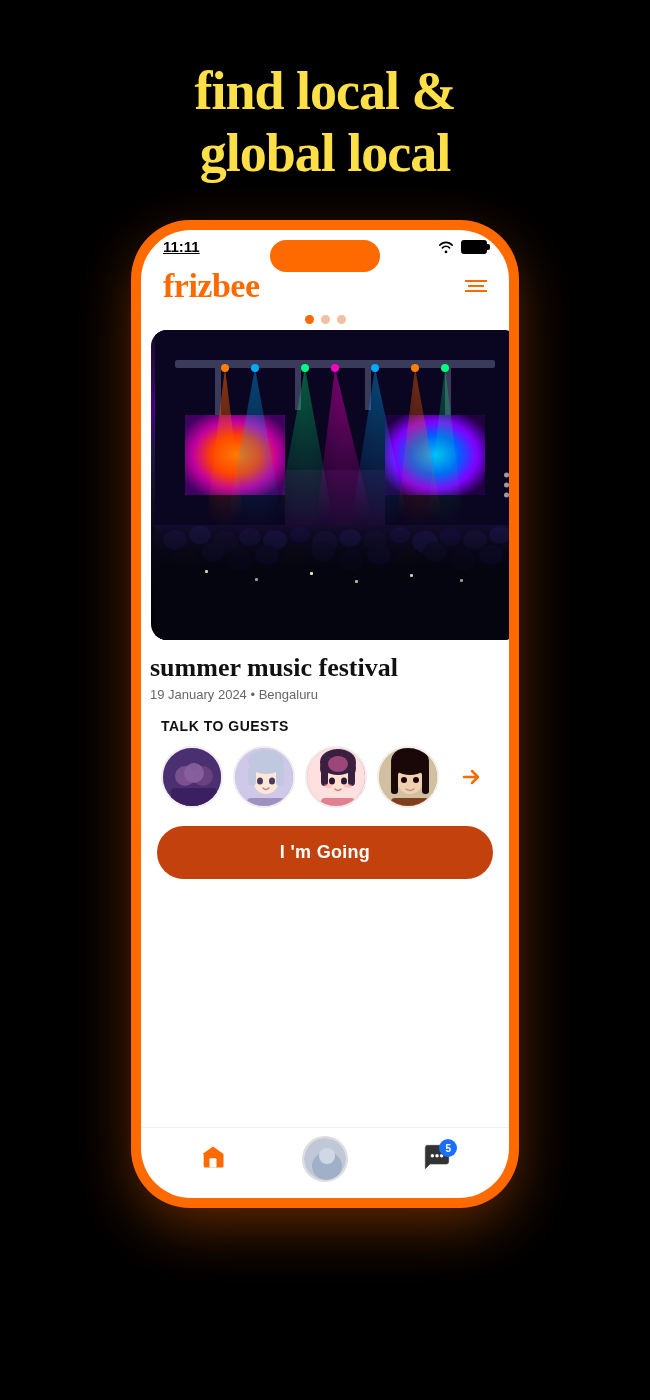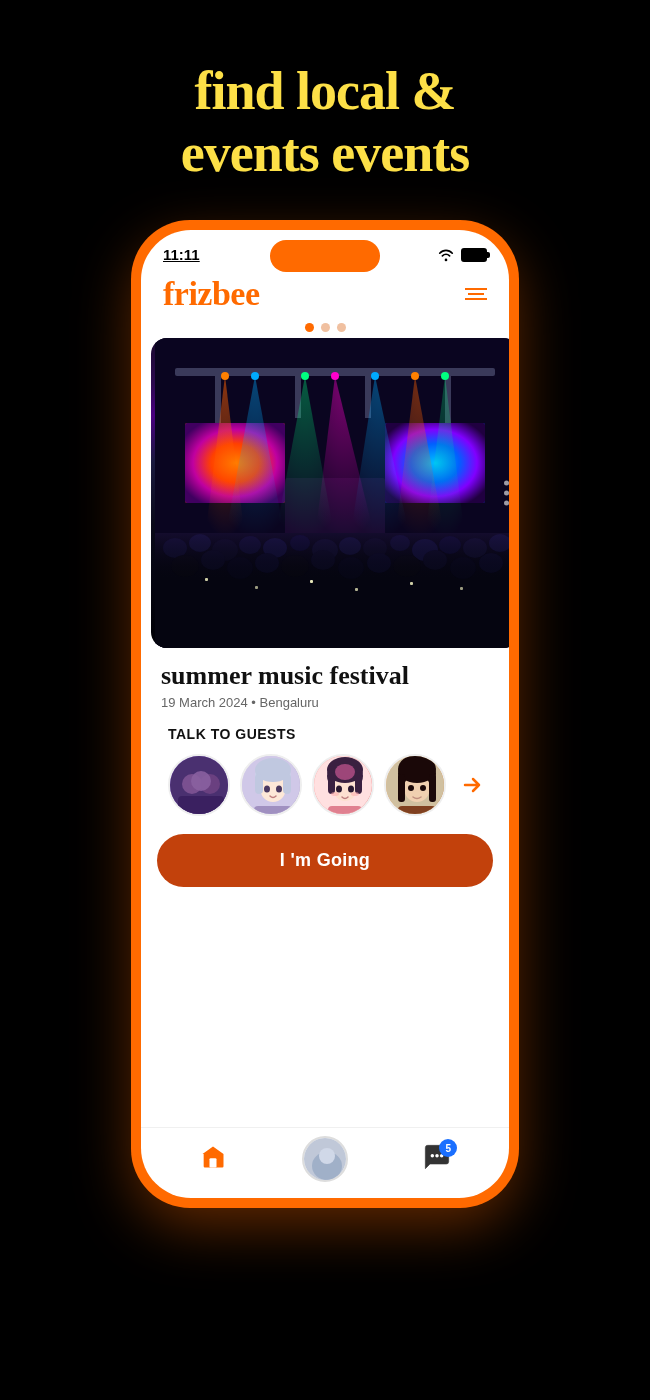--- a/index.html
+++ b/index.html
@@ -50,21 +50,21 @@
       position: relative;
       display: flex;
       flex-direction: column;
     }
 
     
     .status-bar {
       display: flex;
       justify-content: space-between;
       align-items: center;
-      padding: 16px 22px 4px;
+      padding: 8px 22px 4px;
       position: relative;
       z-index: 10;
       text-decoration: underline;
     }
 
     .status-time {
       font-size: 15px;
       font-weight: 700;
       color: #000;
     }
@@ -203,40 +203,40 @@
 
     .scroll-dot {
       width: 5px;
       height: 5px;
       border-radius: 50%;
       background: rgba(255,255,255,0.6);
     }
 
     
     .event-info {
-      padding: 14px 20px 8px;
+      padding: 14px 9px 8px;
     }
 
     .event-title {
       font-size: 26px;
       font-weight: 900;
       color: #111;
       font-family: 'Georgia', serif;
       line-height: 1.1;
     }
 
     .event-meta {
       font-size: 13px;
       color: #666;
       margin-top: 4px;
     }
 
     
     .guests-section {
-      padding: 8px 27px;
+      padding: 8px 20px;
     }
 
     .guests-label {
       font-size: 14px;
       font-weight: 800;
       color: #111;
       letter-spacing: 0.5px;
       margin-bottom: 12px;
     }
 
@@ -335,21 +335,21 @@
     .av1 { background: linear-gradient(135deg, #c0a0ff 0%, #8060c0 50%, #4a3080 100%); }
     .av2 { background: linear-gradient(135deg, #e8e0f0 0%, #c0b0d8 50%, #a090c0 100%); }
     .av3 { background: linear-gradient(135deg, #ffb0b0 0%, #ff8080 50%, #e06060 100%); }
     .av4 { background: linear-gradient(135deg, #ffd0a0 0%, #e0a060 50%, #c08040 100%); }
   </style>
 </head>
 <body>
 
 <div class="headline">
   <span>find local &amp;</span><br>
-  <span>events events</span>
+  <span>global local</span>
 </div>
 
 <div class="phone-wrapper">
   <div class="phone-outer">
     <div class="phone-inner">
 
       <div class="dynamic-island"></div>
 
       <div class="status-bar">
         <span class="status-time">11:11</span>
@@ -493,21 +493,21 @@
         <div class="scroll-dots">
           <div class="scroll-dot"></div>
           <div class="scroll-dot"></div>
           <div class="scroll-dot"></div>
         </div>
       </div>
 
       <div class="event-info">
         <div class="event-title">summer music festival</div>
         <div class="event-meta">
-          <span>19 March 2024</span>
+          <span>19 January 2024</span>
           <span> • </span>
           <span>Bengaluru</span>
         </div>
       </div>
 
       <div class="guests-section">
         <div class="guests-label">TALK TO GUESTS</div>
         <div class="guests-row">
 
           <div class="avatar-circle av1">

